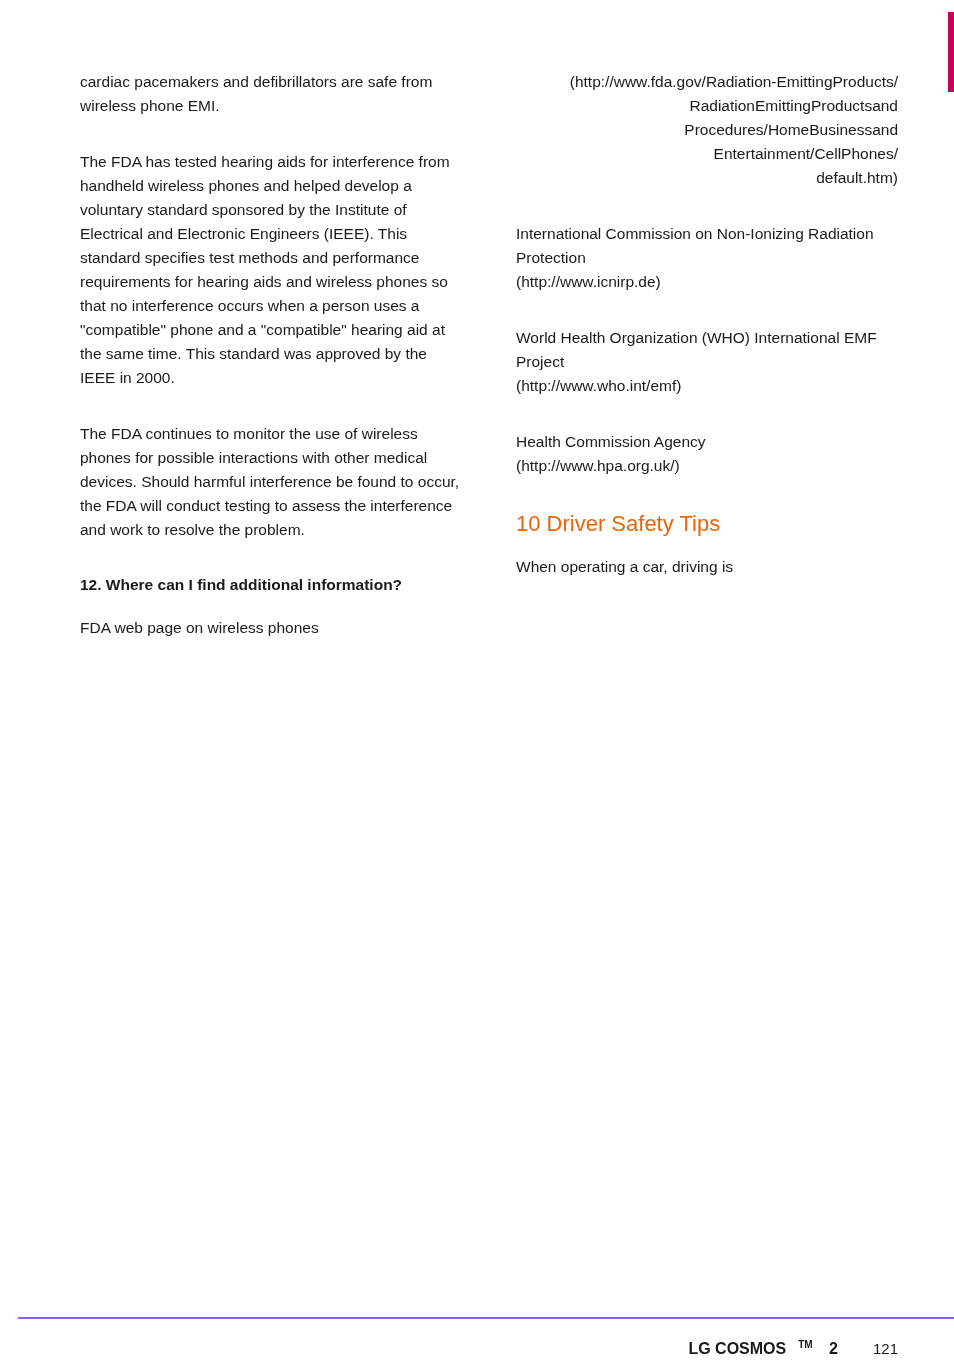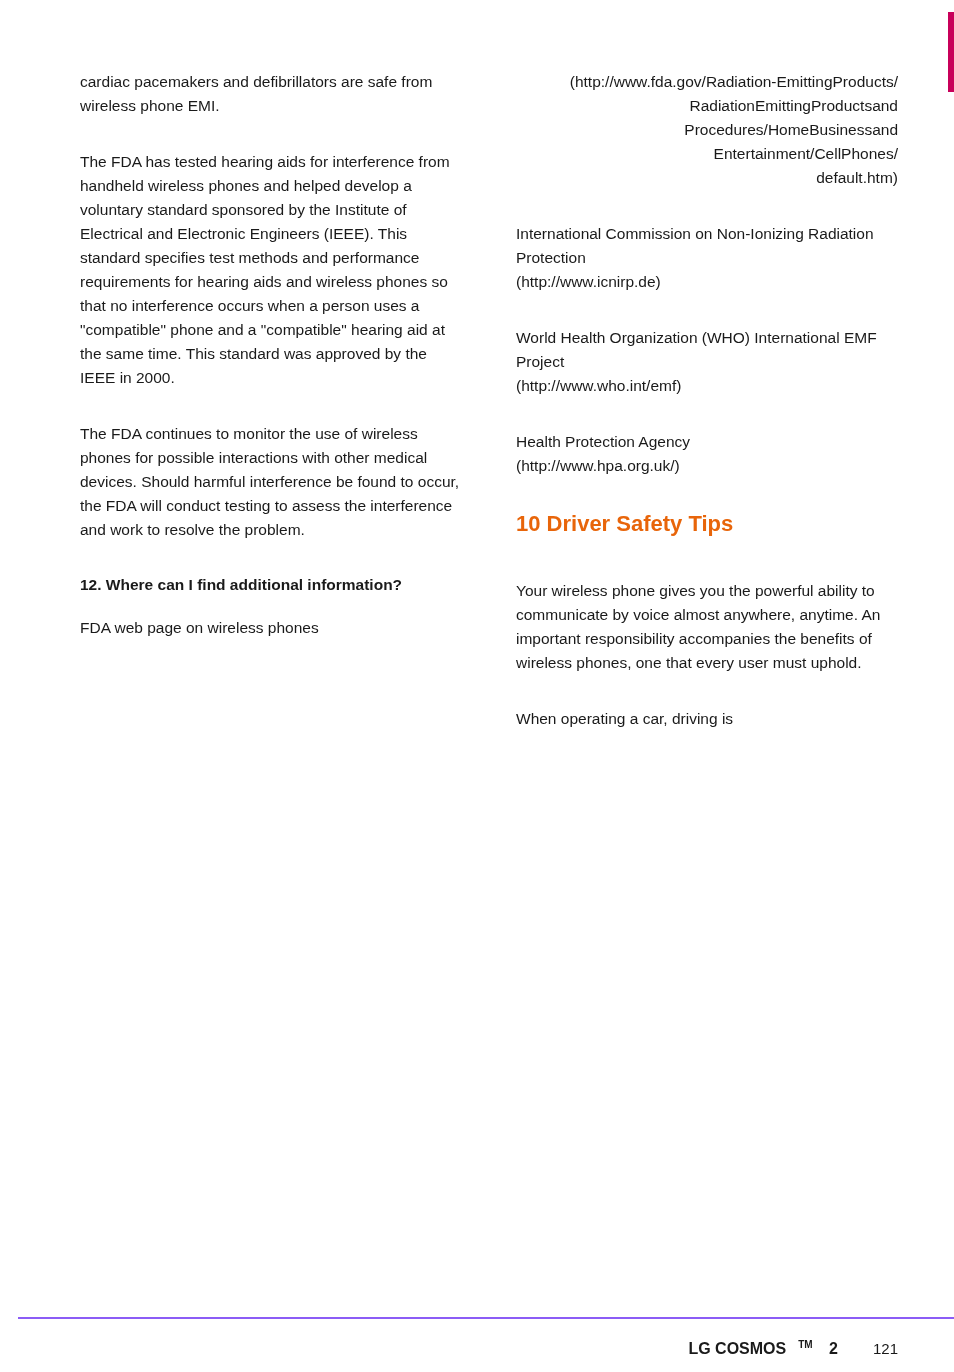--- a/index.html
+++ b/index.html
@@ -61,23 +61,23 @@
     .section-heading {
       font-size: 15.5px;
       font-weight: bold;
       color: #1a1a1a;
       margin-bottom: 8px;
       line-height: 1.4;
     }
 
     .section-title-orange {
       font-size: 22px;
-      font-weight: bold;
+      font-weight: normal;
       color: #e8650a;
-      margin-bottom: 28px;
+      margin-bottom: 4px;
       line-height: 1.3;
     }
 
     .footer-bar {
       margin-top: auto;
       border-top: 2px solid #8b5cf6;
       padding: 14px 50px;
       display: flex;
       justify-content: flex-end;
       align-items: center;
@@ -131,26 +131,25 @@
 Entertainment/CellPhones/
 default.htm)</div>
 
 
       <div class="text-block" style="white-space: pre-line;">International Commission on Non-Ionizing Radiation Protection
 (http://www.icnirp.de)</div>
 
       <div class="text-block" style="white-space: pre-line;">World Health Organization (WHO) International EMF Project
 (http://www.who.int/emf)</div>
 
-      <div class="text-block" style="white-space: pre-line;">Health Protection Agency
+      <div class="text-block" style="white-space: pre-line;">Health Commission Agency
 (http://www.hpa.org.uk/)</div>
 
       <div class="section-title-orange">10 Driver Safety Tips</div>
 
-      <div class="text-block">Your wireless phone gives you the powerful ability to communicate by voice almost anywhere, anytime. An important responsibility accompanies the benefits of wireless phones, one that every user must uphold.</div>
 
       <div class="text-block">When operating a car, driving is</div>
 
     </div>
 
   </div>
 
   <div class="footer-bar">
     <span class="footer-text">
       <span class="footer-brand">

